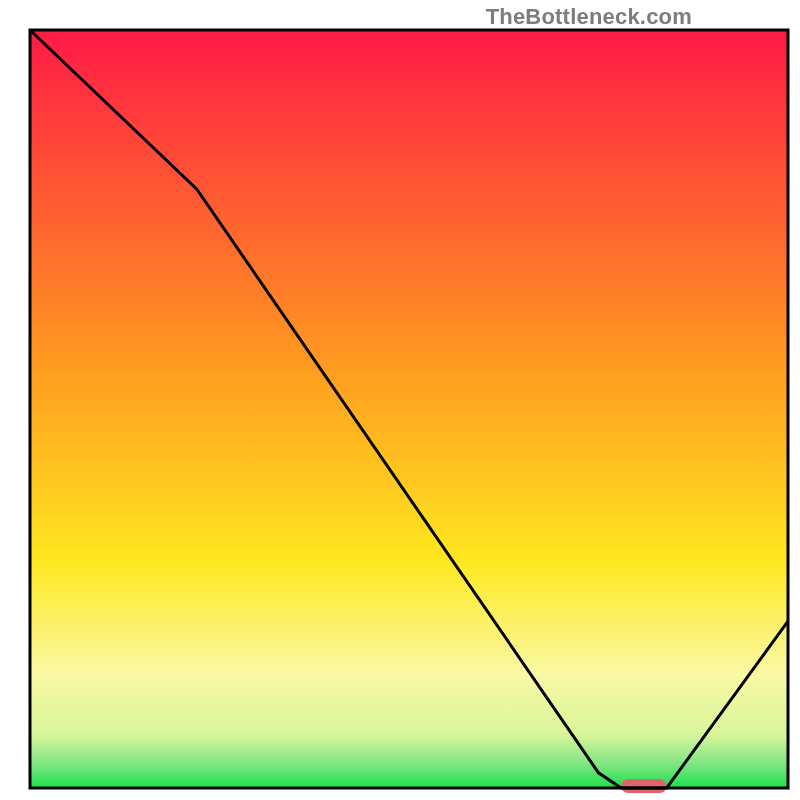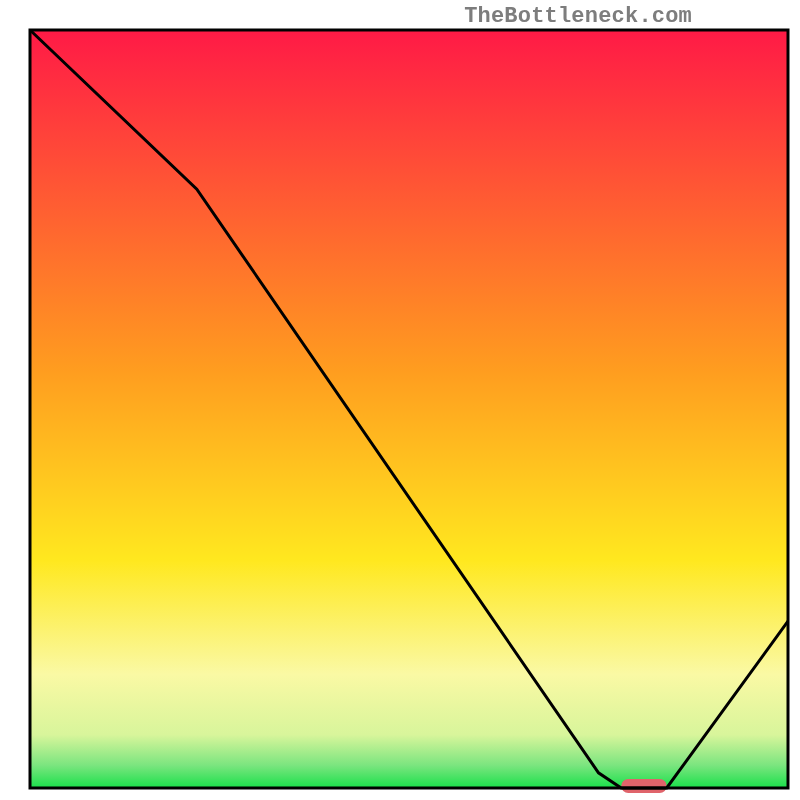--- a/index.html
+++ b/index.html
@@ -7,21 +7,20 @@
     padding: 0;
     width: 800px;
     height: 800px;
     background: #ffffff;
     font-family: Arial, Helvetica, sans-serif;
   }
   .canvas {
     position: relative;
     width: 704px;
     height: 800px;
-    font-family: Liberation Mono, monospace;
   }
   .watermark {
     position: absolute;
     top: 4px;
     right: 12px;
     font-size: 22px;
     font-weight: 600;
     color: #7d7d7d;
     letter-spacing: 0.2px;
   }

